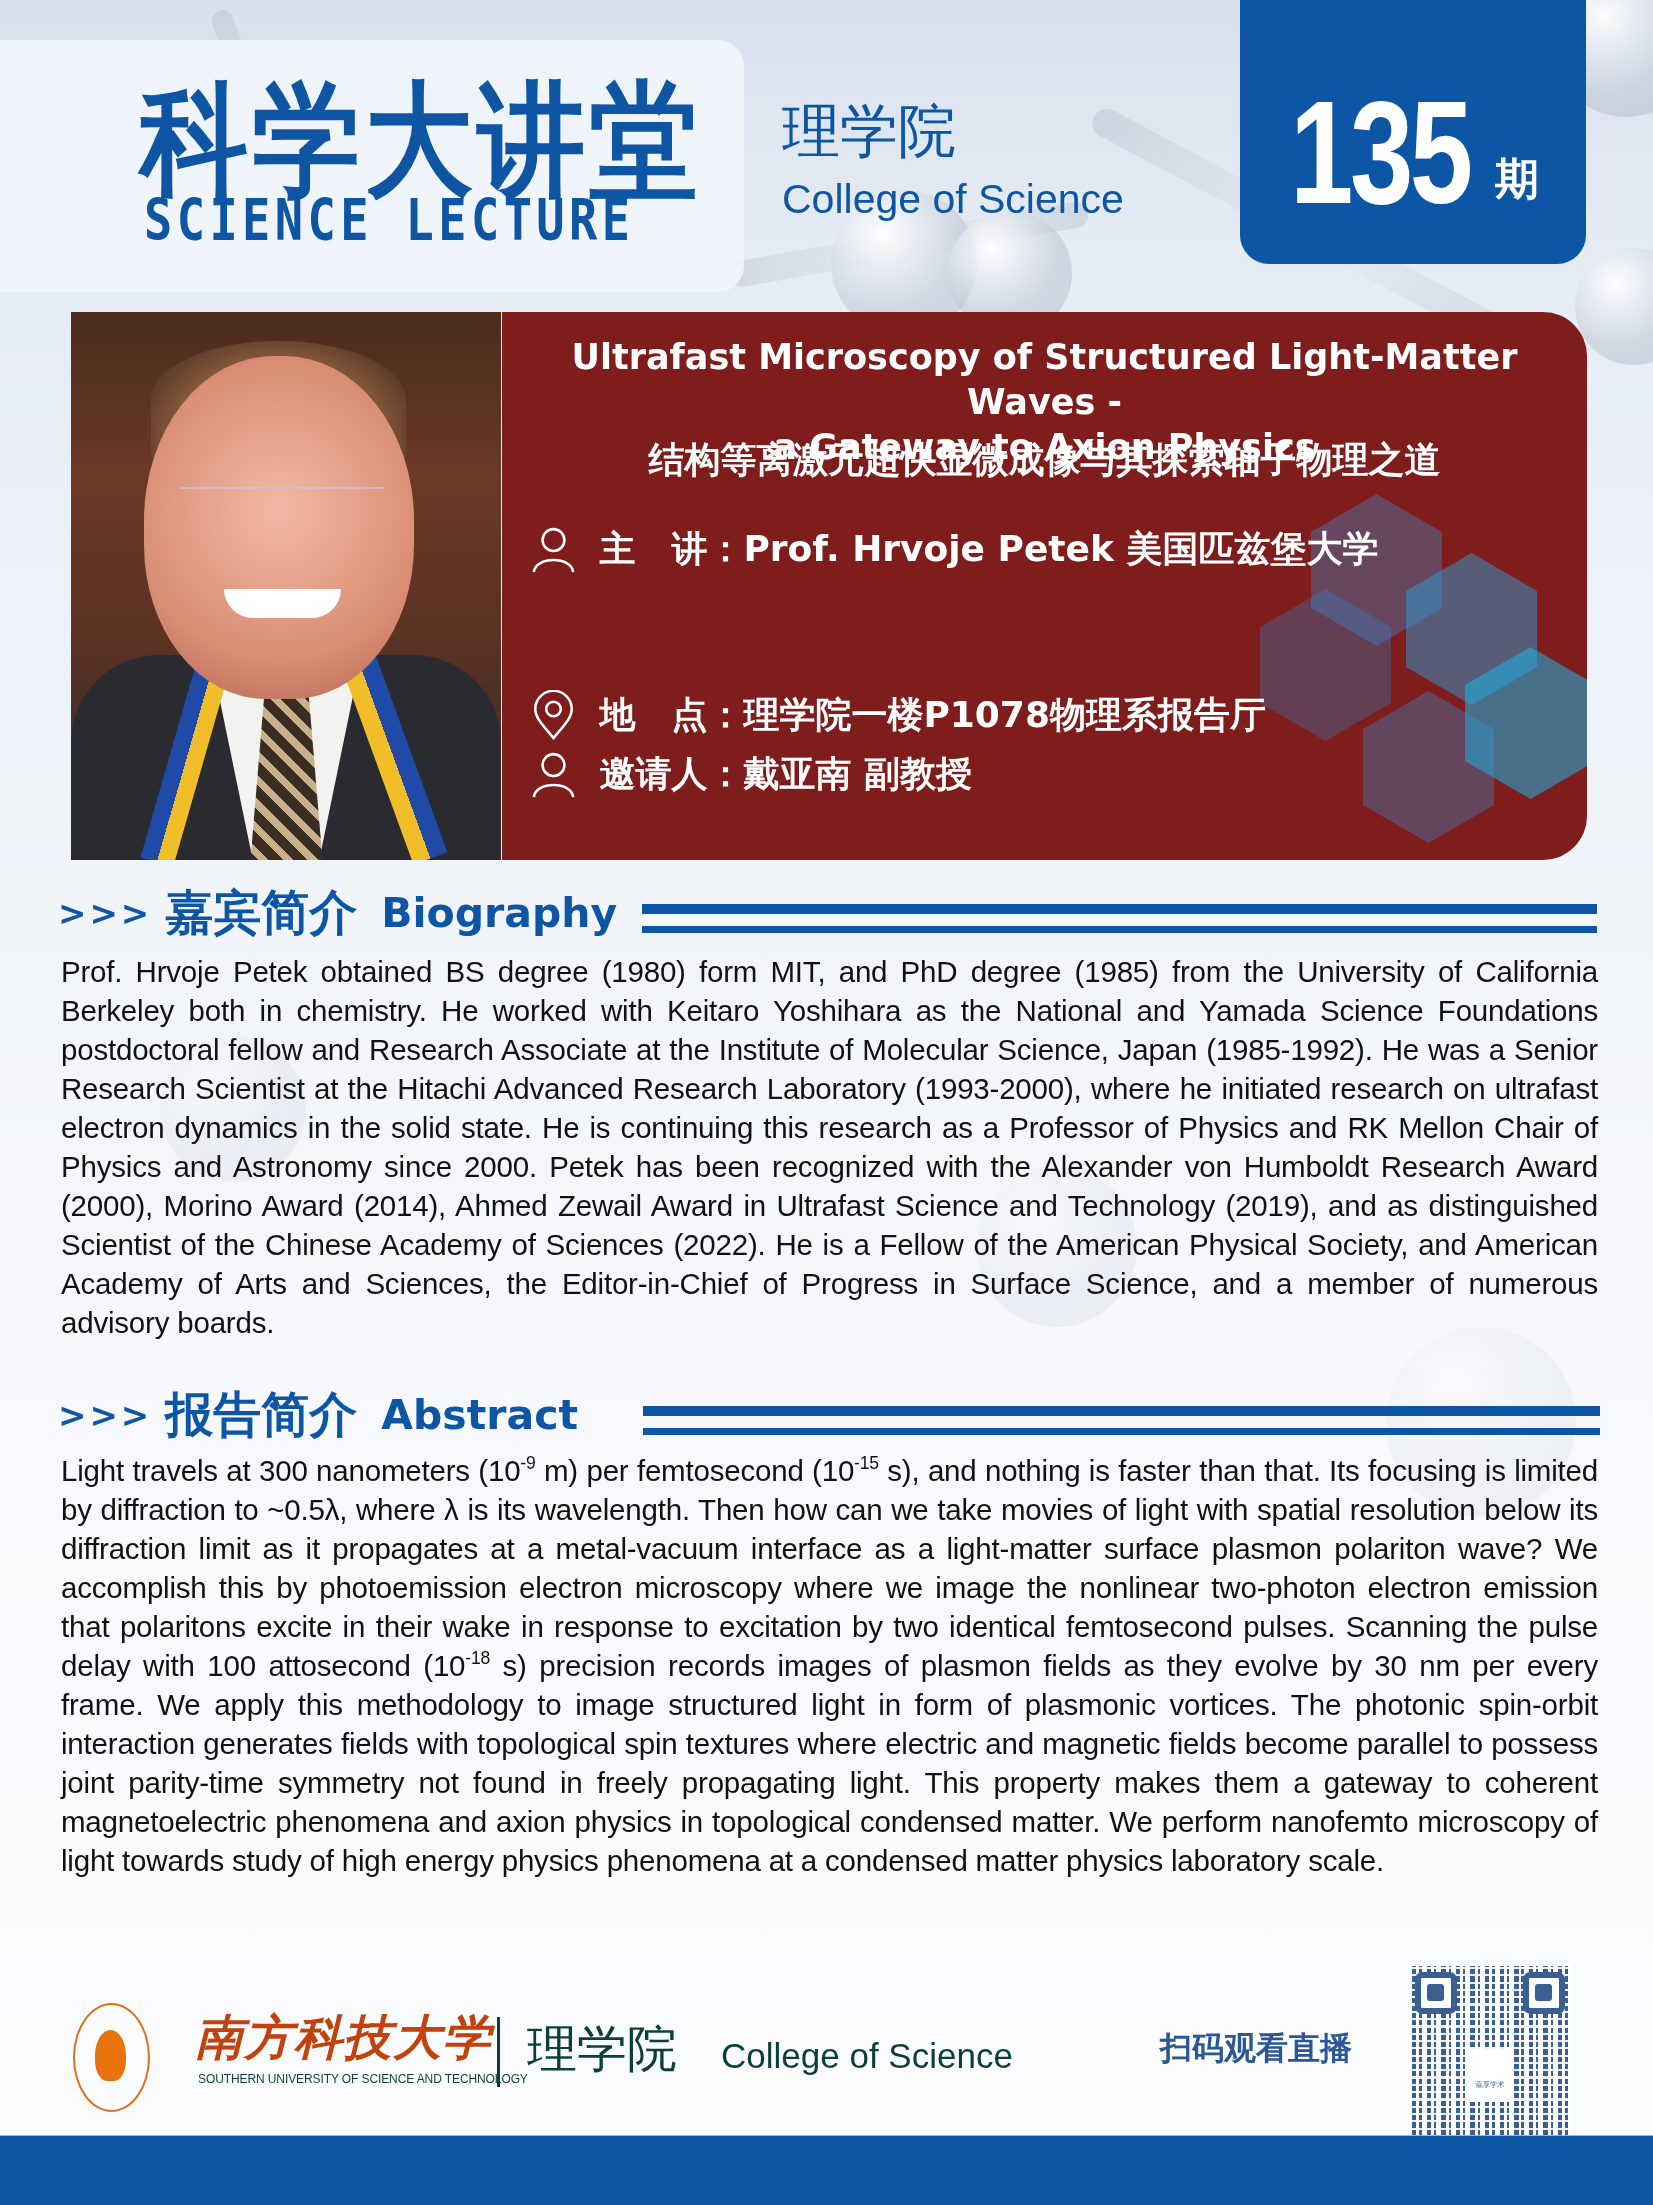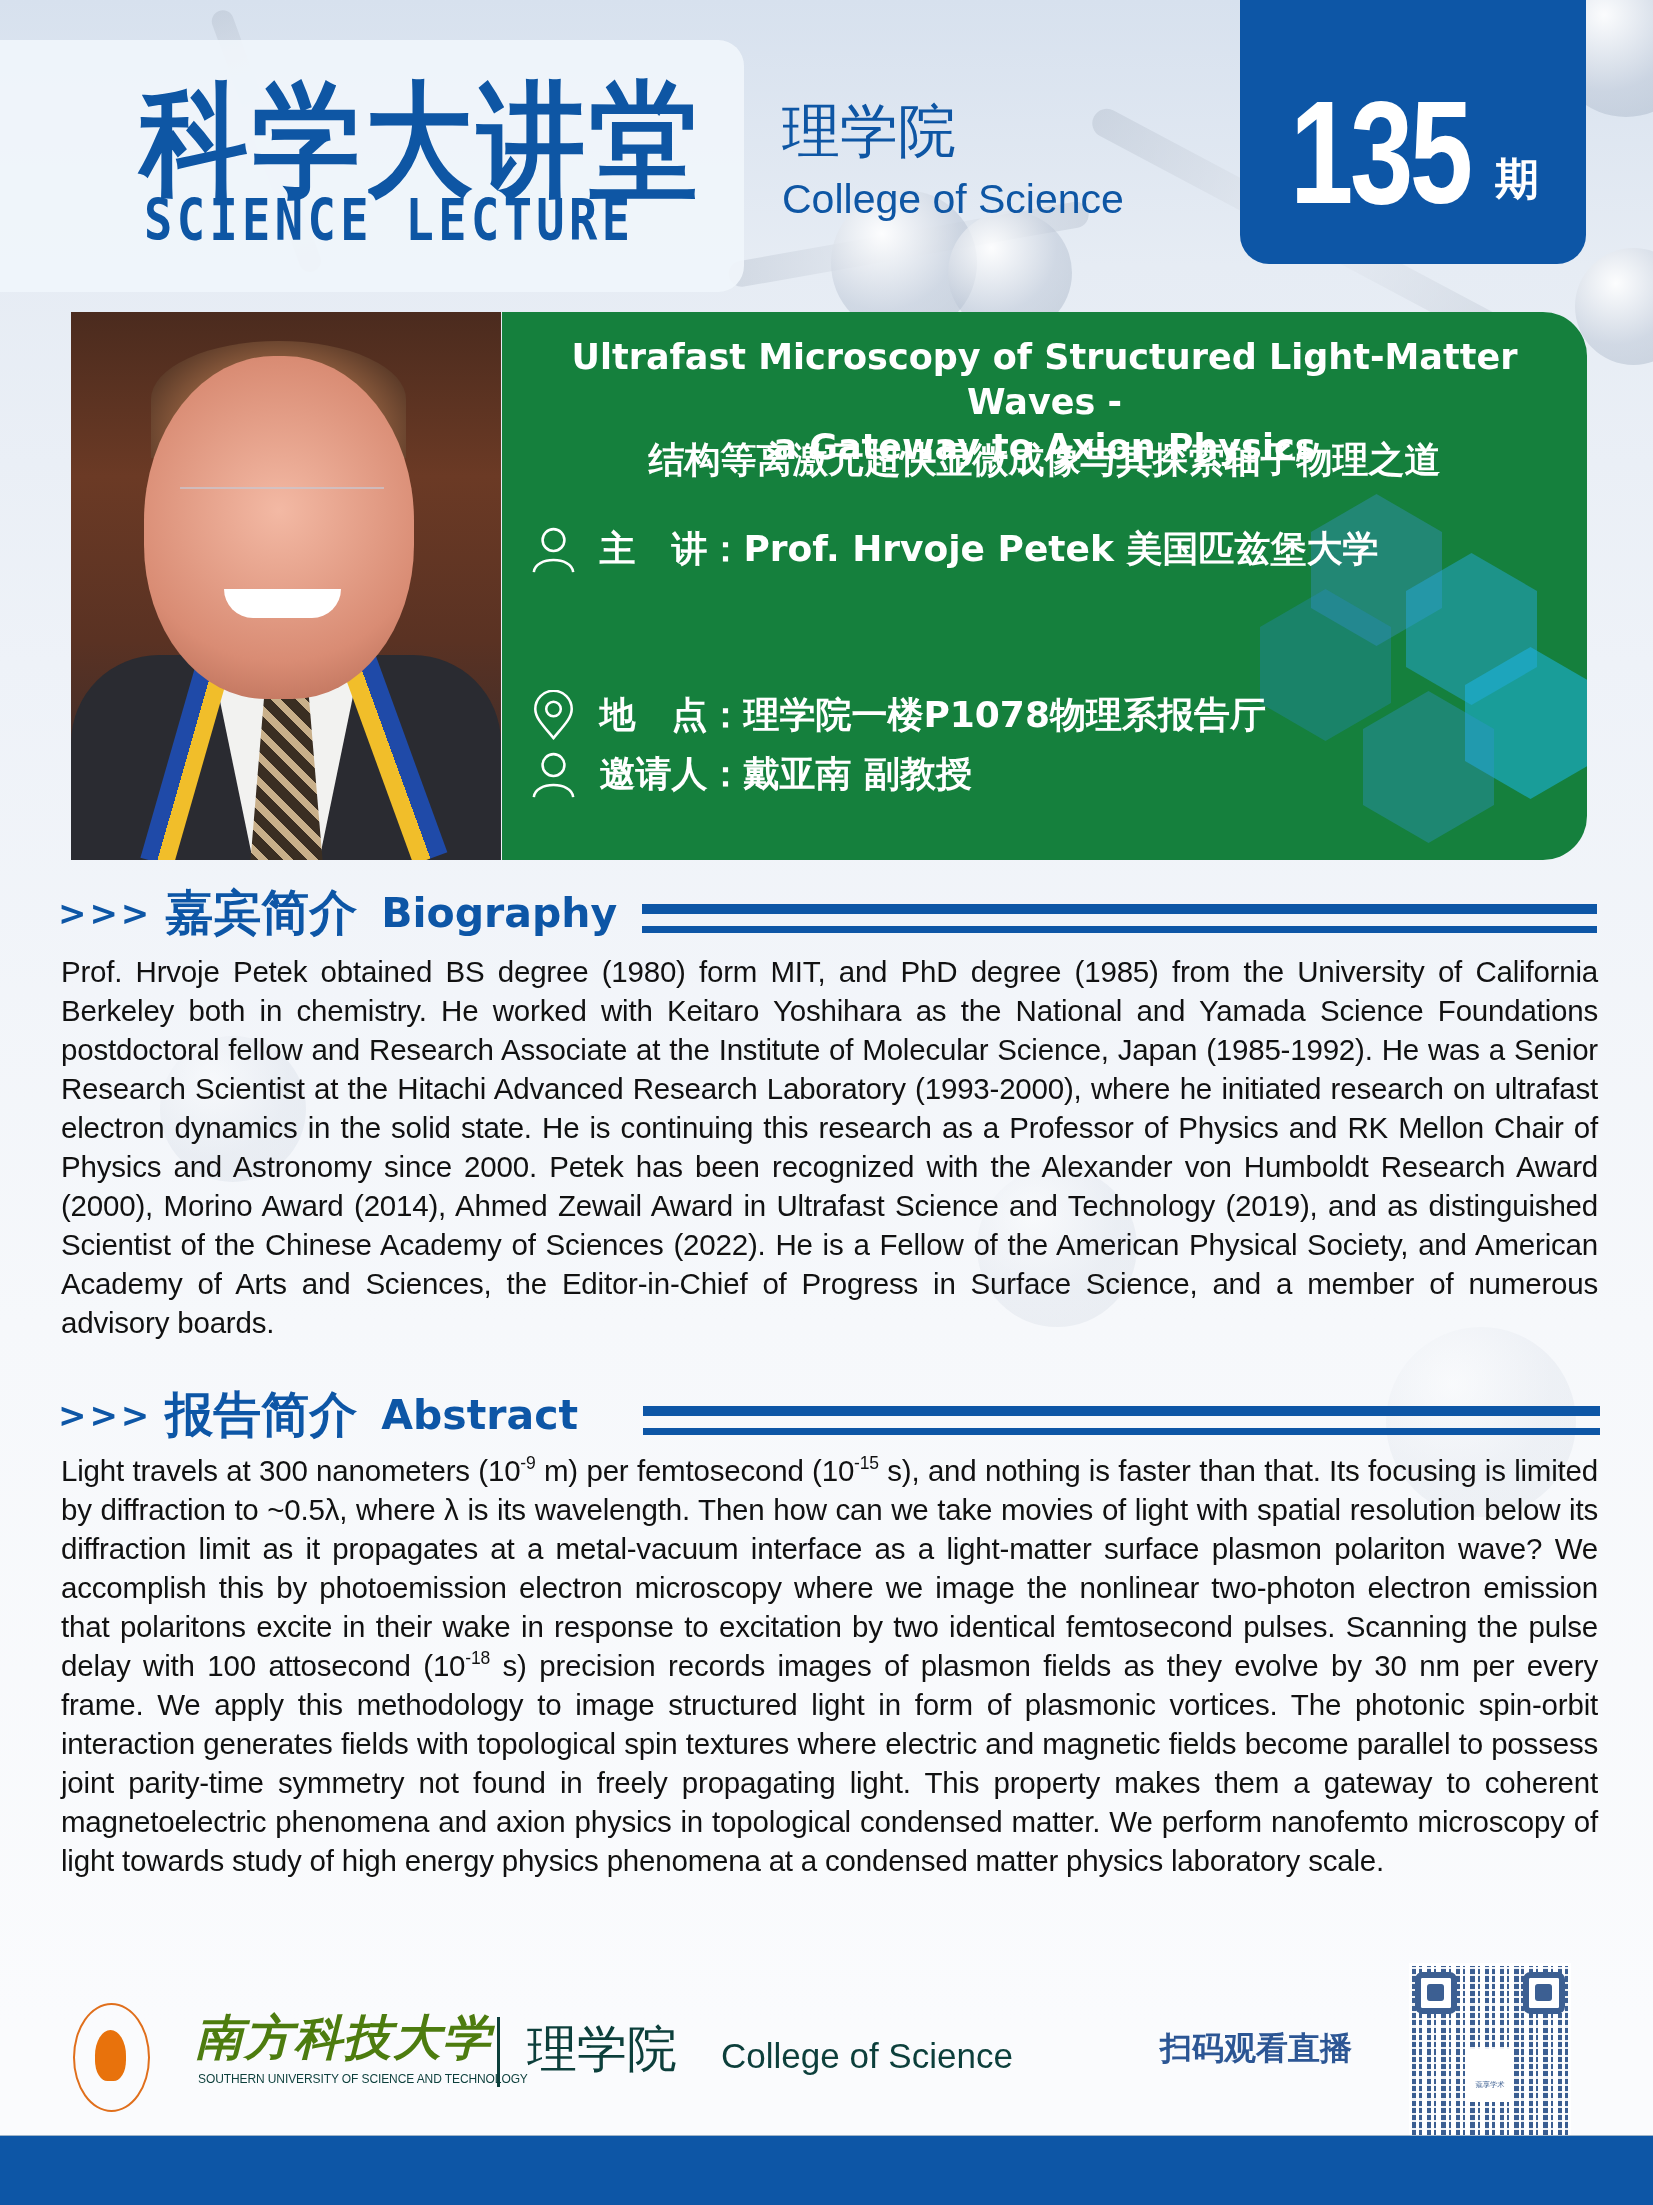--- a/index.html
+++ b/index.html
@@ -53,21 +53,21 @@
   .photo .suit { position:absolute; left:0; top:343px; width:430px; height:219px; background: #2a2b31; border-radius: 88px 88px 0 0; }
   .photo .shirt { position:absolute; left:135px; top:321px; width:160px; height:233px; background:#f2f2f0; clip-path: polygon(0 0, 100% 0, 70% 100%, 30% 100%); }
   .photo .tie { position:absolute; left:179px; top:379px; width:73px; height:175px; background: repeating-linear-gradient(45deg, #3a2e22 0 10.2px, #c9b08a 10.2px 17.5px); clip-path: polygon(20% 0, 80% 0, 100% 100%, 0 100%); }
   .photo .ribbon-l { position:absolute; left:102px; top:314px; width:34px; height:241px; background: linear-gradient(90deg,#1f4aa8 50%,#f1be2a 50%); transform: rotate(16deg); }
   .photo .ribbon-r { position:absolute; left:299px; top:306px; width:36px; height:248px; background: linear-gradient(90deg,#f1be2a 50%,#1f4aa8 50%); transform: rotate(-20deg); }
   .photo .glasses { position:absolute; left:109px; top:175px; width:204px; height:36px; border-top: 2.2px solid rgba(200,200,210,0.7); }
   .photo .smile { position:absolute; left:153px; top:277px; width:117px; height:29px; background:#fff; border-radius: 0 0 58px 58px; }
 
   .info-panel {
     position: absolute; left: 502px; top: 312px; width: 1085px; height: 548px;
-    background: #15803d; border-radius: 0 44px 44px 0; overflow: hidden;
+    background: #7f1d1d; border-radius: 0 44px 44px 0; overflow: hidden;
   }
   .hex { position: absolute; width: 131px; height: 152px; clip-path: polygon(50% 0, 100% 25%, 100% 75%, 50% 100%, 0 75%, 0 25%); }
   .talk-title-en {
     position: absolute; left: 0; width: 1085px; text-align: center; color: #fff; font-weight: 700;
     font-size: 35px; line-height: 45px; font-family: "DejaVu Sans", sans-serif; top: 23px;
   }
   .talk-title-cn {
     position: absolute; left: 0; width: 1085px; text-align: center; color: #fff; font-weight: 700;
     font-size: 36px; top: 130px; line-height: 1; font-family: "DejaVu Sans", sans-serif;
   }
@@ -87,21 +87,21 @@
   .body-text {
     position: absolute; left: 61px; width: 1537px; font-family: "Liberation Sans", sans-serif;
     font-size: 29.5px; line-height: 39px; color: #111; text-align: justify; text-align-last: left;
     letter-spacing: -0.2px;
   }
   .body-text sup { font-size: 17.5px; line-height: 0; vertical-align: 11.7px; }
 
   
   .footer-logo { position: absolute; left: 73px; top: 2003px; width: 77px; height: 109px; border: 2.9px solid #e06f1c; border-radius: 50%; }
   .footer-logo .flame { position: absolute; left: 20.4px; top: 25px; width: 31px; height: 51px; background: #e8720c; border-radius: 50% 50% 40% 40%; }
-  .footer-uni-cn { position: absolute; left: 195px; top: 2013px; font-size: 48px; font-weight: 700; color: #4d7c0f; font-family: "DejaVu Serif", serif; font-style: italic; letter-spacing: 1.5px; line-height: 1; }
+  .footer-uni-cn { position: absolute; left: 195px; top: 2013px; font-size: 48px; font-weight: 700; color: #c2410c; font-family: "DejaVu Serif", serif; font-style: italic; letter-spacing: 1.5px; line-height: 1; }
   .footer-uni-en { position: absolute; left: 198px; top: 2073px; font-size: 12px; color: #0c3f3b; font-family: "Liberation Sans", sans-serif; letter-spacing: -0.1px; line-height: 1; }
   .footer-divider { position: absolute; left: 497px; top: 2017px; width: 2.9px; height: 70px; background: #0c3f3b; }
   .footer-college-cn { position: absolute; left: 527px; top: 2024px; font-size: 50px; color: #0c3f3b; font-family: "DejaVu Sans", sans-serif; line-height: 1; }
   .footer-college-en { position: absolute; left: 721px; top: 2038px; font-size: 35px; color: #0c3f3b; font-family: "Liberation Sans", sans-serif; line-height: 1; }
   .scan-label { position: absolute; left: 1160px; top: 2032px; font-size: 32px; font-weight: 900; color: #2c5694; font-family: "DejaVu Sans", sans-serif; line-height: 1; }
   .qr { position: absolute; left: 1409px; top: 1963px; width: 162px; height: 226px; background: #fff; }
   .qr-grid { position: absolute; left: 2.9px; top: 2.9px; width: 156px; height: 220px;
     background-image:
       repeating-linear-gradient(0deg, transparent 0 5.1px, rgba(255,255,255,0.9) 5.1px 7.3px),
       repeating-linear-gradient(90deg, #3c5f92 0 4.4px, transparent 4.4px 7.3px, #3c5f92 7.3px 9.5px, transparent 9.5px 14.6px);

